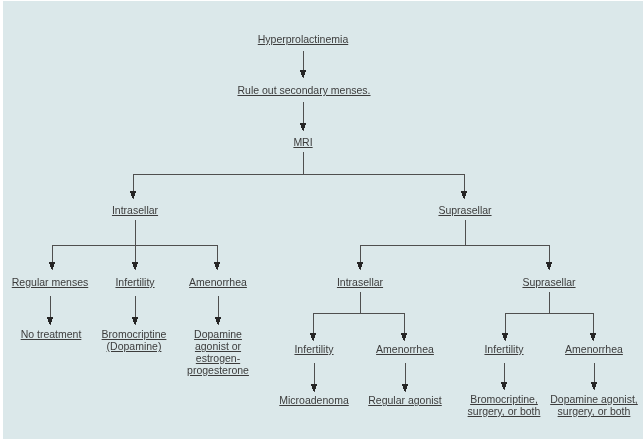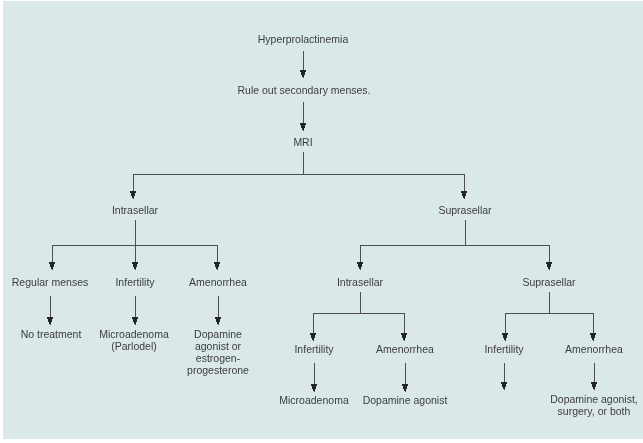--- a/index.html
+++ b/index.html
@@ -9,21 +9,21 @@
   }
   .panel{
     position:absolute;left:3px;top:1px;right:0;bottom:4px;
     background:#dbe8ea;
   }
   .diagram{position:absolute;left:0;top:0;width:643px;height:443px;}
   .connectors{position:absolute;left:0;top:0;}
   .node{
     position:absolute;transform:translateX(-50%);
     font-size:10.5px;line-height:12px;color:#3c3c3c;
-    text-align:center;white-space:nowrap;
+    text-align:center;white-space:nowrap;text-decoration:underline;
   }
   .wrap{white-space:normal;}
 </style>
 </head>
 <body>
 
 <div class="panel"></div>
 
 <div class="diagram">
 
@@ -73,28 +73,29 @@
   <div class="node" style="left:303px;top:136px">MRI</div>
 
   <div class="node" style="left:135px;top:204px">Intrasellar</div>
   <div class="node" style="left:465px;top:204px">Suprasellar</div>
 
   <div class="node" style="left:50px;top:276px">Regular menses</div>
   <div class="node" style="left:135px;top:276px">Infertility</div>
   <div class="node" style="left:218px;top:276px">Amenorrhea</div>
 
   <div class="node" style="left:51px;top:328px">No treatment</div>
-  <div class="node wrap" style="left:134px;top:328px;width:92px">Microadenoma (Parlodel)</div>
+  <div class="node wrap" style="left:134px;top:328px;width:92px">Bromocriptine (Dopamine)</div>
   <div class="node wrap" style="left:218px;top:328px;width:66px">Dopamine agonist or estrogen-progesterone</div>
 
   <div class="node" style="left:360px;top:276px">Intrasellar</div>
   <div class="node" style="left:549px;top:276px">Suprasellar</div>
 
   <div class="node" style="left:314px;top:343px">Infertility</div>
   <div class="node" style="left:405px;top:343px">Amenorrhea</div>
   <div class="node" style="left:314px;top:394px">Microadenoma</div>
-  <div class="node" style="left:405px;top:394px">Dopamine agonist</div>
+  <div class="node" style="left:405px;top:394px">Regular agonist</div>
 
   <div class="node" style="left:504px;top:343px">Infertility</div>
   <div class="node" style="left:594px;top:343px">Amenorrhea</div>
+  <div class="node wrap" style="left:504px;top:393px;width:100px">Bromocriptine, surgery, or both</div>
   <div class="node wrap" style="left:594px;top:393px;width:112px">Dopamine agonist, surgery, or both</div>
 
 </div>
 
 </body></html>

